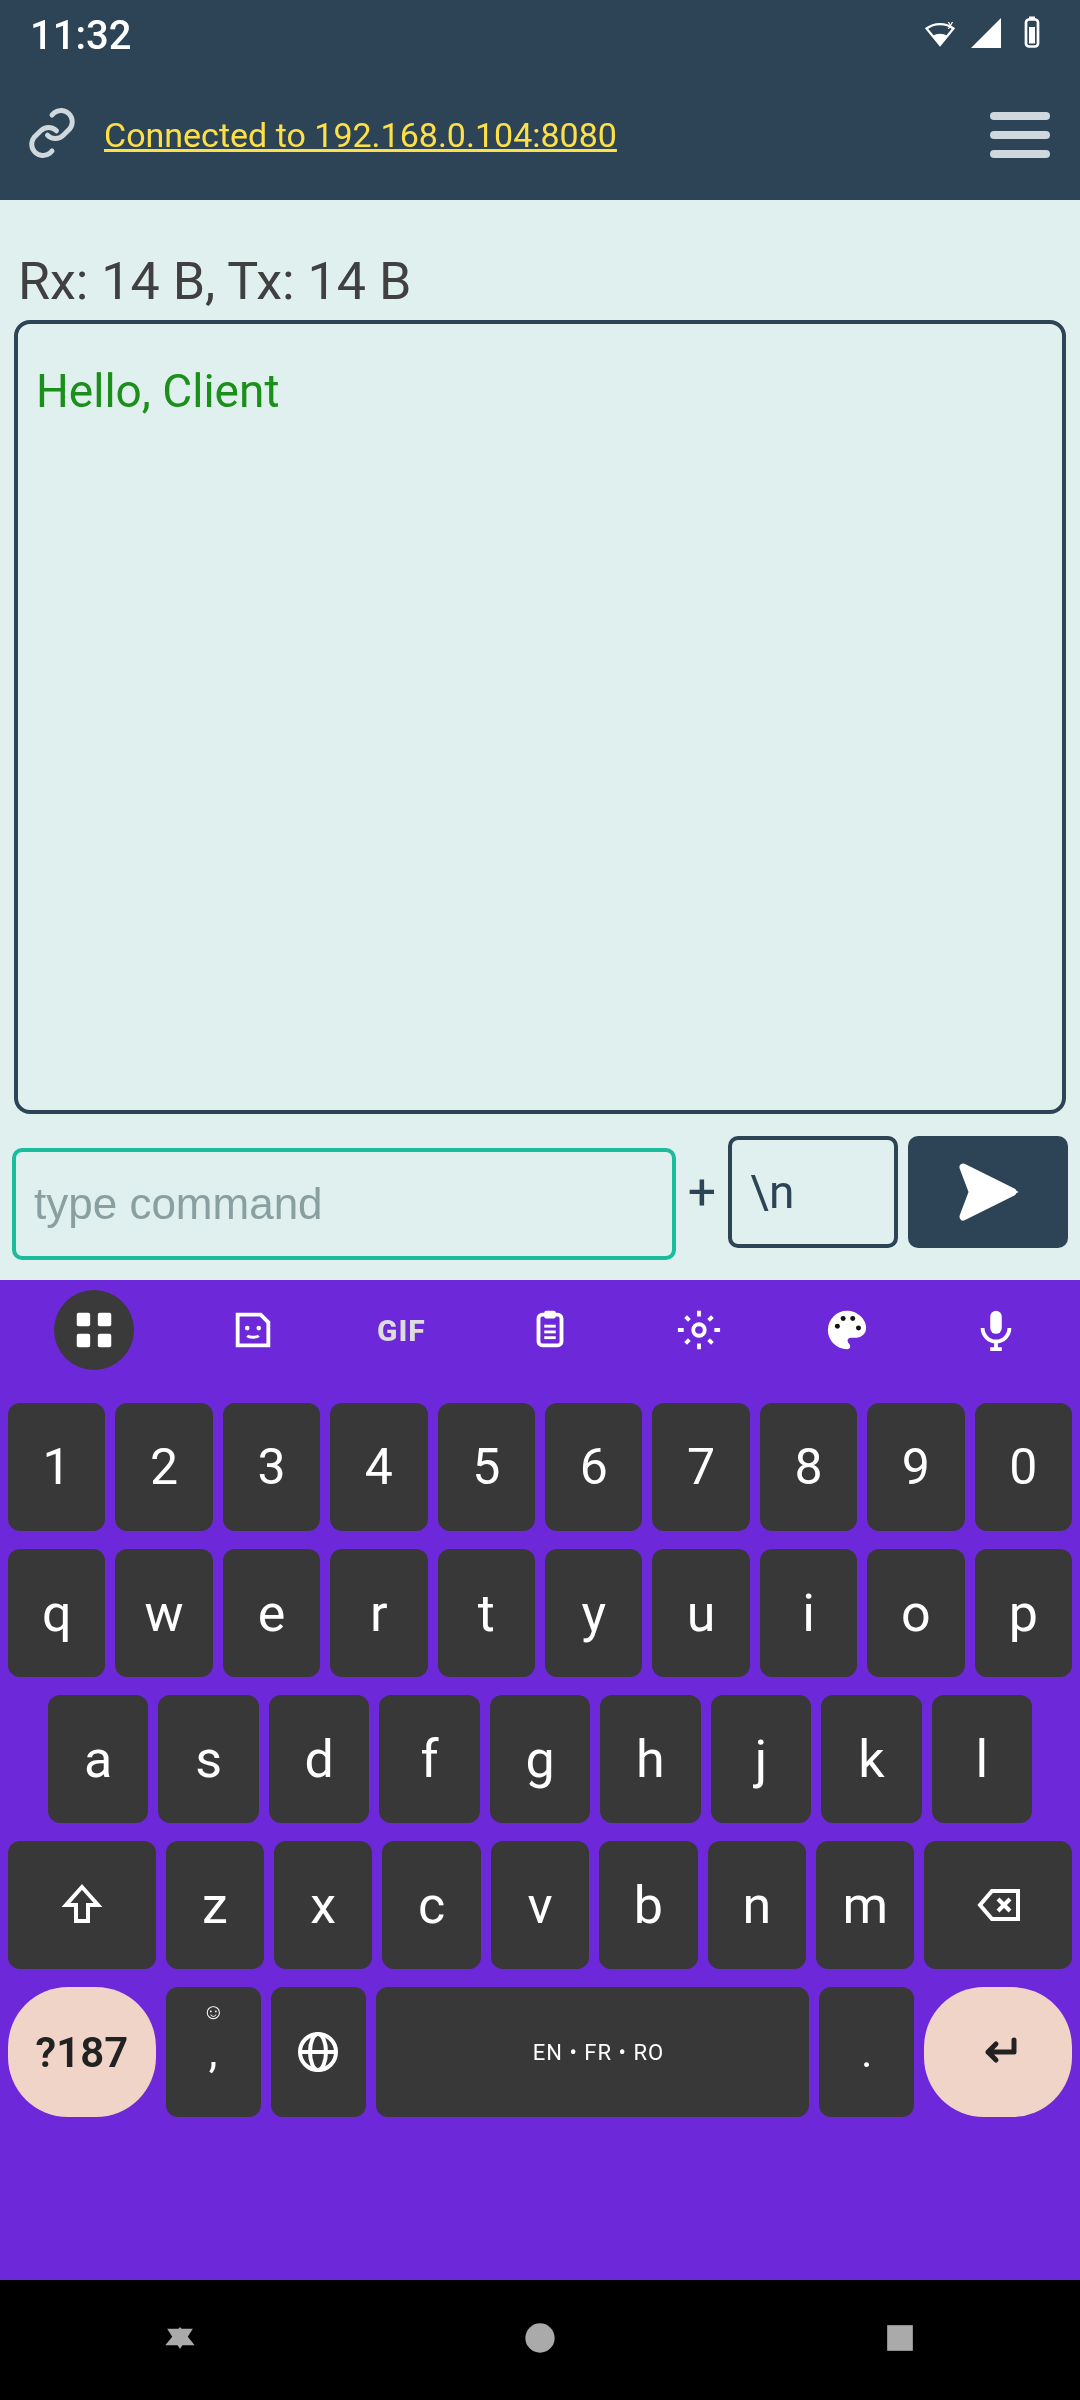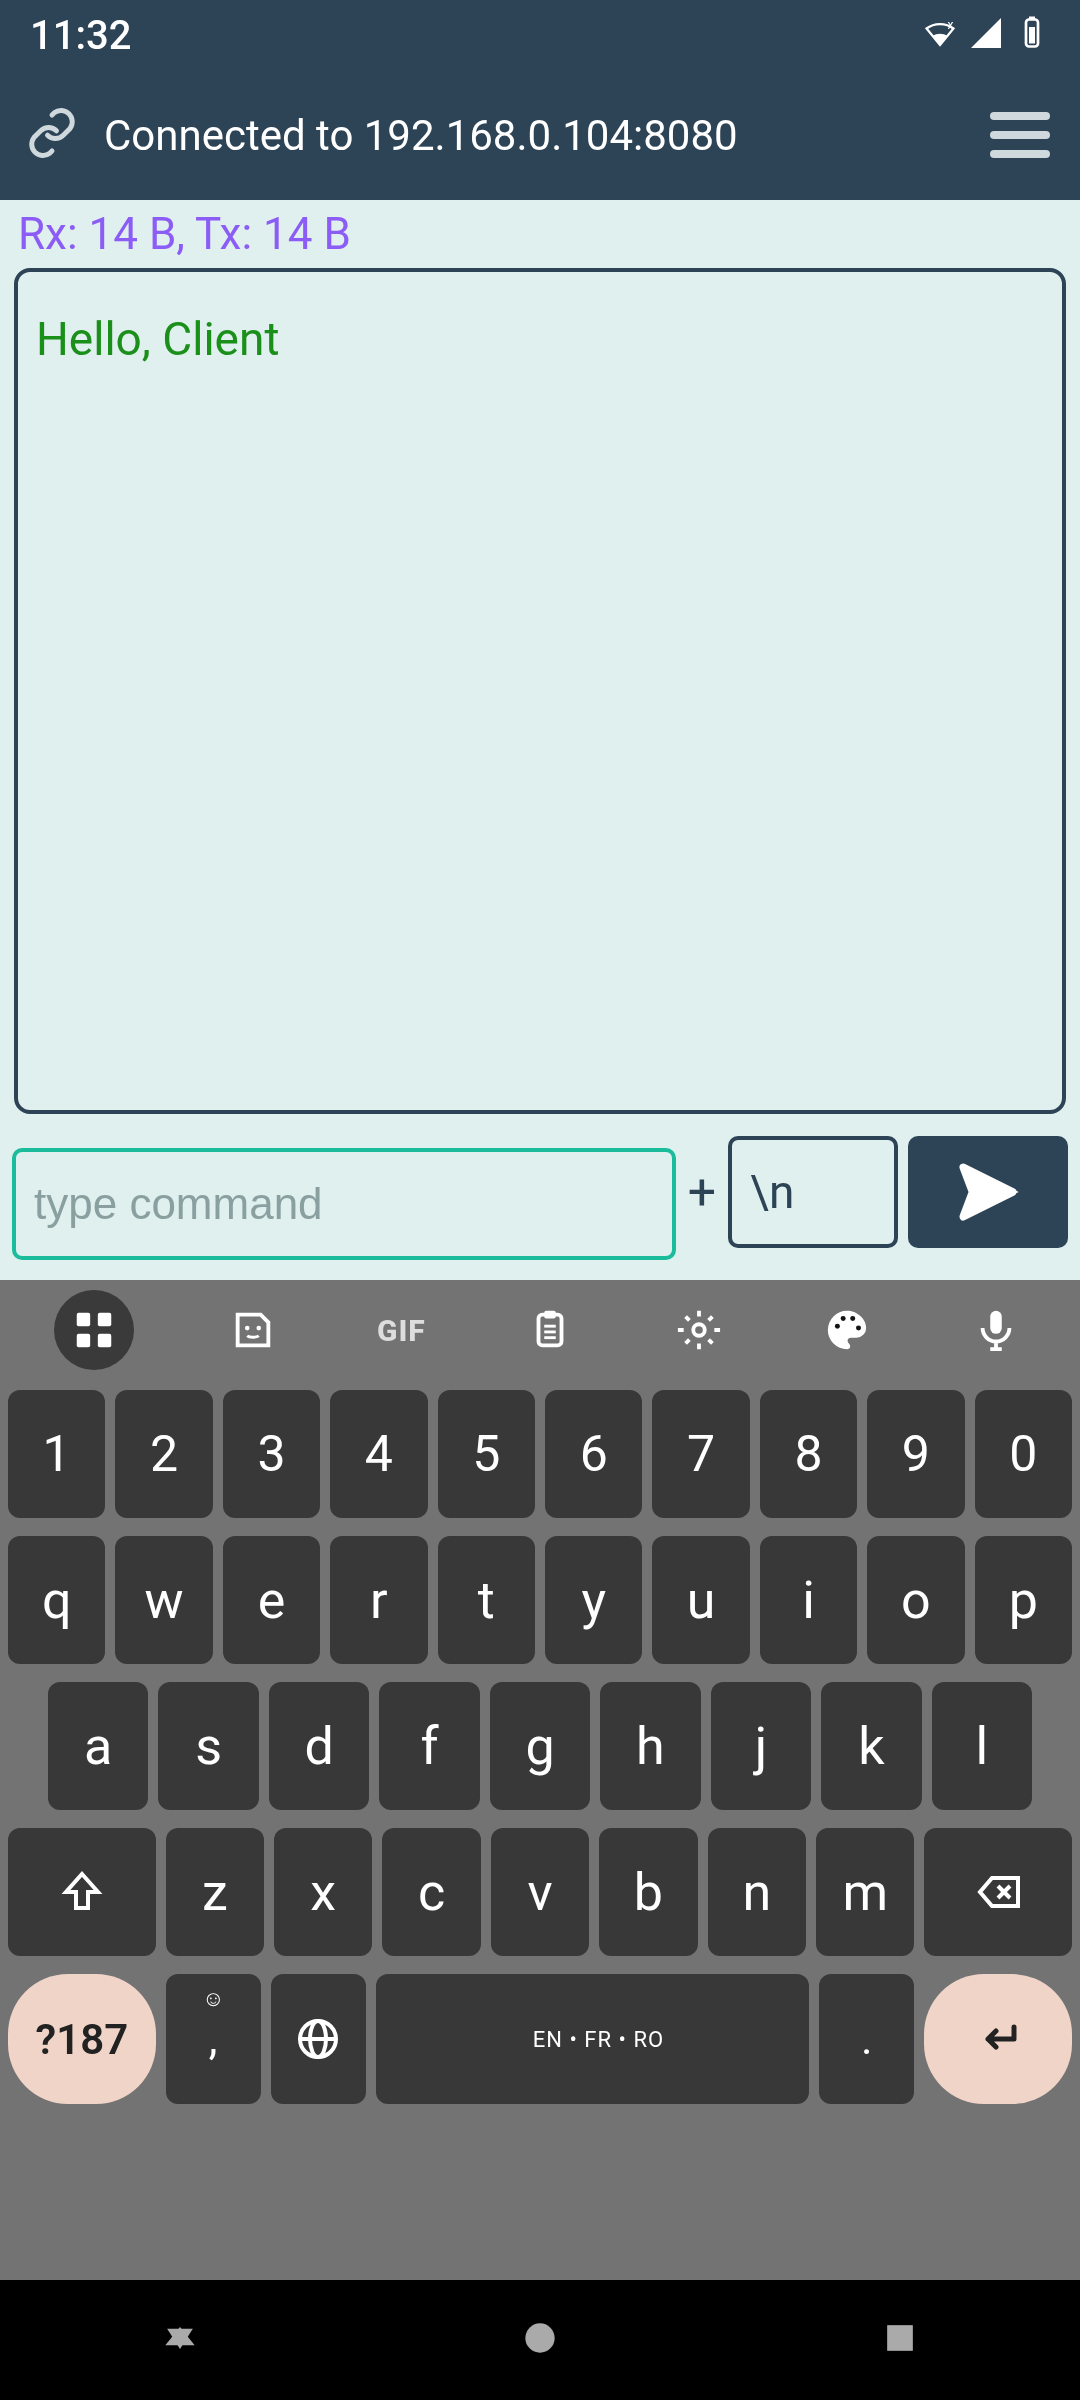--- a/index.html
+++ b/index.html
@@ -9,42 +9,42 @@
   
   
   .status-bar { height: 70px; background: #2d4356; display: flex; align-items: center; justify-content: space-between; padding: 0 30px; color: #fff; }
   .status-time { font-size: 40px; font-weight: 500; }
   .status-icons { display: flex; align-items: center; gap: 10px; }
   .status-icons svg { width: 36px; height: 36px; fill: #fff; }
   
   
   .app-header { height: 130px; background: #2d4356; display: flex; align-items: center; padding: 0 25px; gap: 25px; }
   .link-icon svg { width: 54px; height: 54px; }
-  .header-title { color: #ffffff; font-size: 42px; flex: 1; }
+  .header-title { color: #fde047; font-size: 34px; flex: 1; text-decoration: underline; }
   .menu-btn { width: 70px; height: 70px; display: flex; flex-direction: column; justify-content: center; gap: 11px; align-items: center; }
   .menu-btn span { display:block; width: 60px; height: 8px; background: #cfd8dc; border-radius: 4px; }
   
   
   .content { flex: 1; background: #e0f0ef; display: flex; flex-direction: column; padding: 0 0 10px 0; }
-  .stats-bar { padding: 8px 18px 4px; color: #8b5cf6; font-size: 44px; }
+  .stats-bar { padding: 8px 18px 4px; color: #404040; font-size: 52px; margin-top: 43px; }
   .log-box { flex: 1; margin: 4px 14px 10px; border: 4px solid #2d4356; border-radius: 16px; padding: 14px 18px; font-size: 46px; line-height: 1.1; overflow: hidden; }
   .log-line-out { color: #b33a3a; }
   .log-line-in { color: #1a8f1a; margin-top: 28px; }
   
   
   .input-row { display: flex; align-items: center; gap: 10px; padding: 0 12px 10px; }
   .cmd-input { flex: 1; border: 4px solid #1abc9c; border-radius: 10px; height: 112px; font-size: 44px; padding: 0 18px; background: #e0f0ef; color: #2d4356; outline: none; margin-top: 24px; }
   .cmd-input::placeholder { color: #8aa0a0; }
   .plus { font-size: 50px; color: #2d4356; padding: 0 2px; }
   .suffix-box { width: 170px; height: 112px; border: 4px solid #2d4356; border-radius: 10px; display:flex; align-items:center; padding:0 18px; font-size: 46px; color: #2d4356; background: #e0f0ef; }
   .send-btn { width: 160px; height: 112px; background: #2d4356; border-radius: 10px; display:flex; align-items:center; justify-content:center; }
   .send-btn svg { width: 74px; height: 74px; fill:#fff; }
   
   
-  .keyboard { height: 1000px; background: #737373; display:flex; flex-direction: column; }
+  .keyboard { height: 1000px; background: #6d28d9; display:flex; flex-direction: column; gap: 13px; }
   .kb-suggest { height: 100px; display:flex; align-items:center; justify-content: space-around; padding: 0 10px; }
   .kb-sug-item { width: 60px; height: 60px; display:flex; align-items:center; justify-content:center; color:#fff; }
   .kb-sug-item.active { background:#3a3a3a; border-radius: 50%; width:80px; height:80px; }
   .kb-sug-item svg { width: 46px; height:46px; fill:#fff; }
   .kb-sug-item.gif { font-size: 30px; font-weight: 800; letter-spacing:1px; color:#ddd; }
   
   .kb-rows { flex:1; display:flex; flex-direction:column; gap: 18px; padding: 10px 8px 14px; }
   .kb-row { display:flex; gap: 10px; justify-content:center; }
   .key { background:#383838; color:#fff; border-radius: 12px; height: 128px; display:flex; align-items:center; justify-content:center; font-size: 52px; flex:1; min-width:0; }
   .key.shift, .key.backspace { background:#383838; flex: 1.5; }

